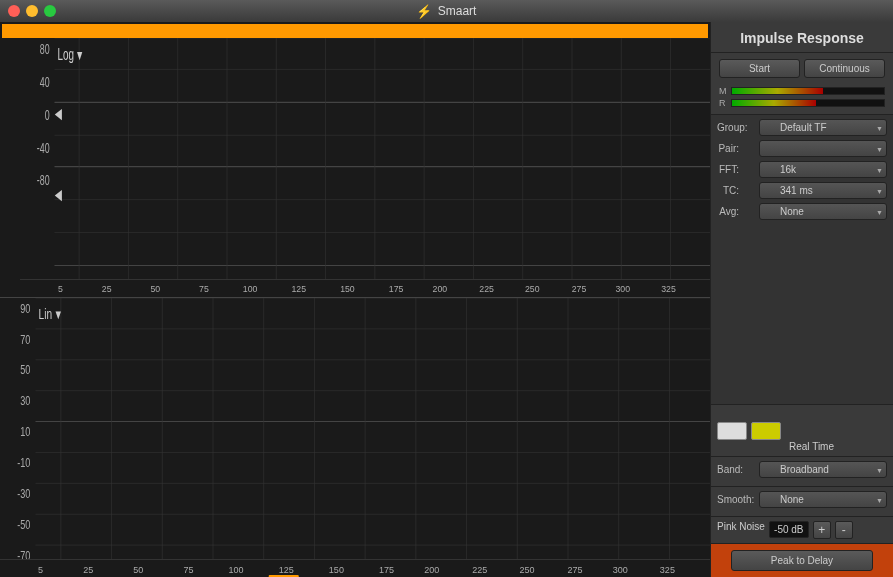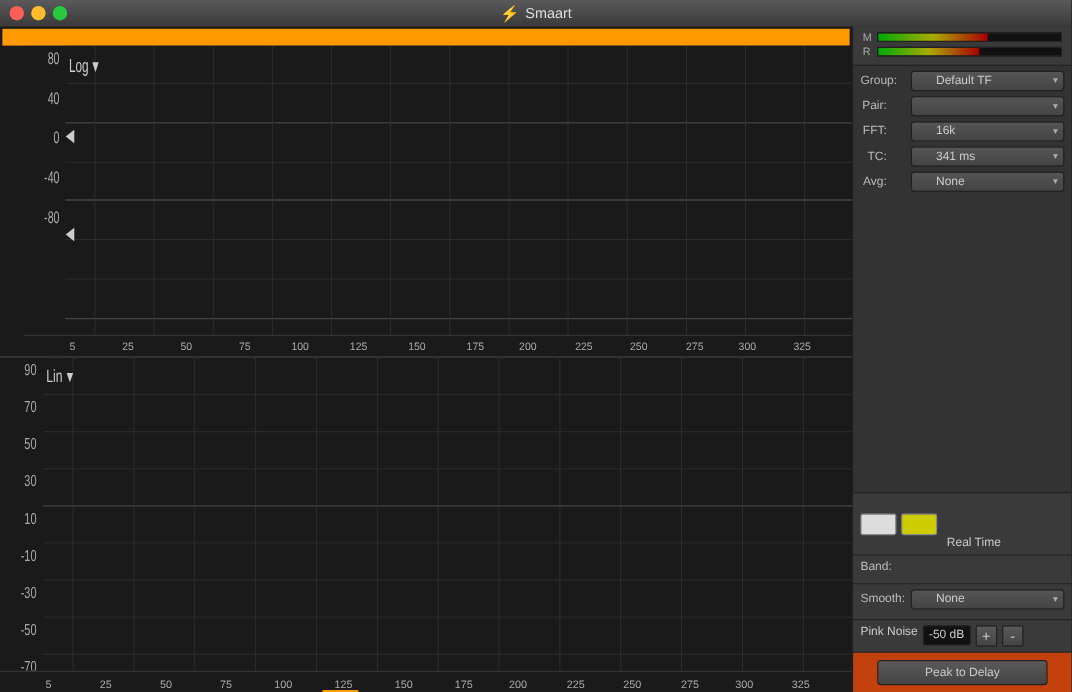--- a/index.html
+++ b/index.html
@@ -471,21 +471,26 @@
 
           <rect x="230" y="15" width="30" height="3" fill="#f90" rx="1"></rect>
         </svg>
       </div>
     </div>
 
   </div>
 
   <div class="right-panel">
 
-
+    <div class="panel-title">Impulse Response</div>
+
+    <div class="top-buttons">
+      <div class="btn">Start</div>
+      <div class="btn">Continuous</div>
+    </div>
 
     <div class="meters-section">
       <div class="meter-row">
         <div class="meter-label">M</div>
         <div class="meter-bar-container">
           <div class="meter-bar" style="width:60%"></div>
         </div>
       </div>
       <div class="meter-row">
         <div class="meter-label">R</div>
@@ -546,20 +551,25 @@
 
     <div class="realtime-section">
       <div class="color-btn-white"></div>
       <div class="color-btn-yellow"></div>
       <div class="realtime-label">Real Time</div>
     </div>
 
     <div class="filters-section">
       <div class="form-row">
         <div class="form-label">Band:</div>
+        <div class="select-wrapper">
+          <select>
+            <option>Broadband</option>
+          </select>
+        </div>
       </div>
     </div>
 
     <div class="smooth-section">
       <div class="form-row">
         <div class="form-label">Smooth:</div>
         <div class="select-wrapper">
           <select>
             <option>None</option>
           </select>

